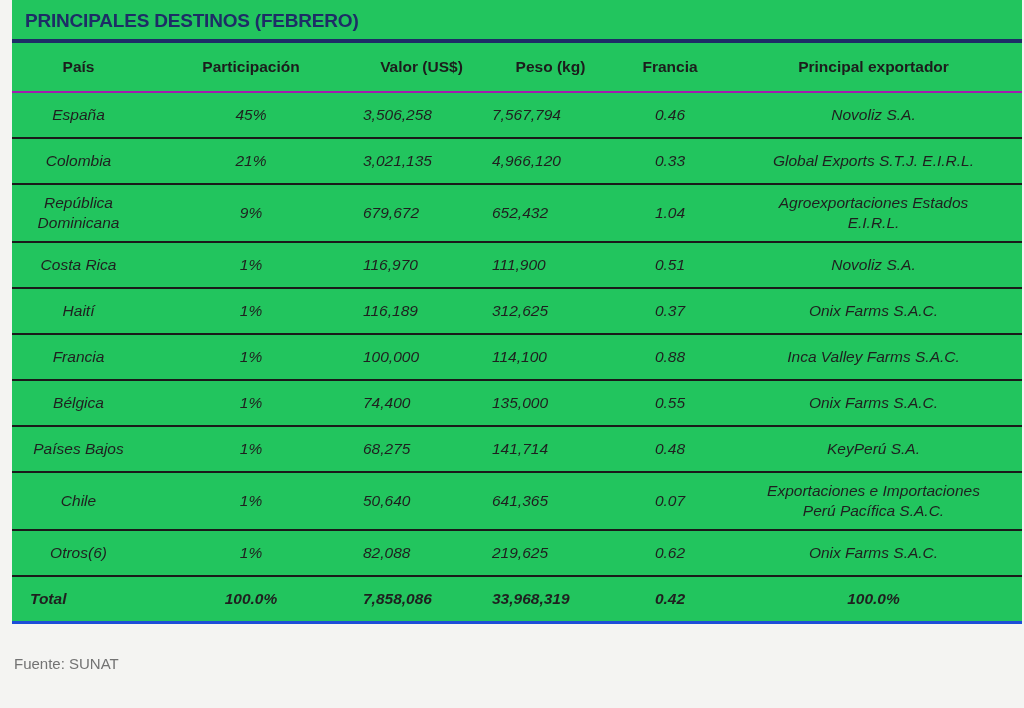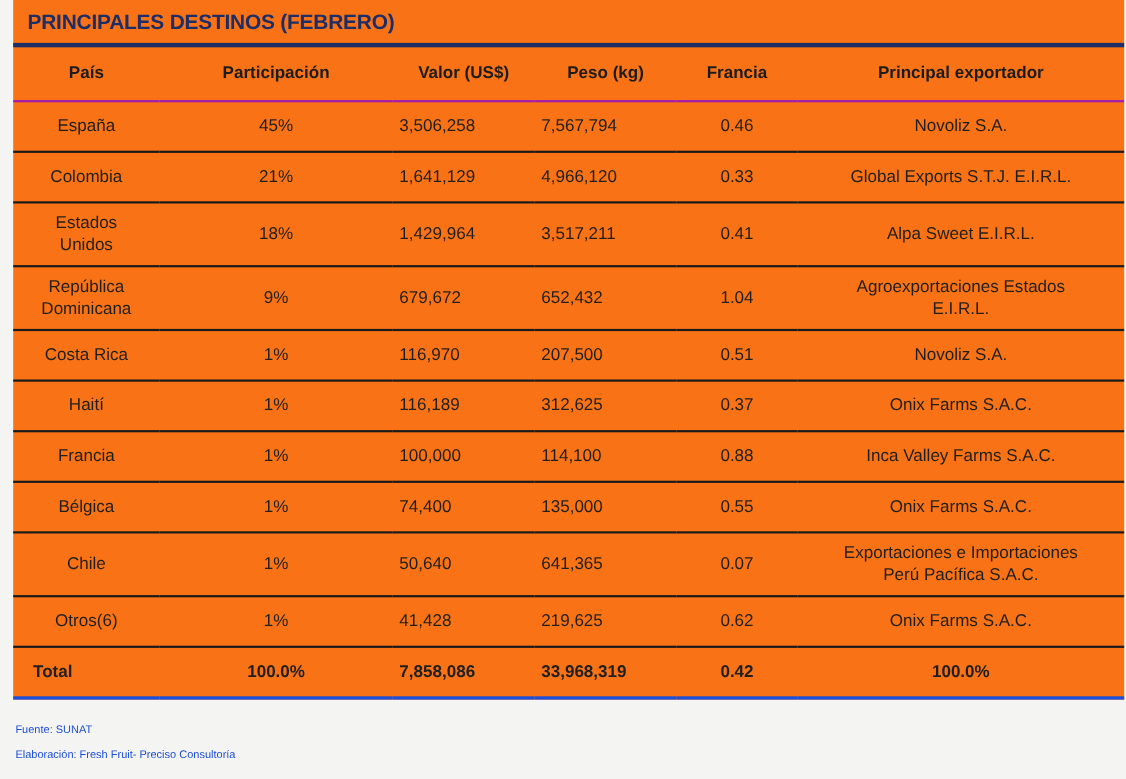--- a/index.html
+++ b/index.html
@@ -2,48 +2,48 @@
 <html><head>
 <meta charset="utf-8">
 <style>
   html,body { margin:0; padding:0; }
   body {
     width:1024px; height:708px;
     font-family:"Liberation Sans","DejaVu Sans",sans-serif;
     background:#f4f4f2;
   }
   .page { position:relative; width:1024px; height:708px; background:#f4f4f2; overflow:hidden; }
-  .card { position:absolute; left:12px; top:0; width:1010px; background:#f97316; }
+  .card { position:absolute; left:12px; top:0; width:1010px; background:#22c55e; }
   .title {
     margin:0; padding:10px 0 7px 13px;
     font-size:19px; line-height:22px; font-weight:800;
     letter-spacing:-0.2px; color:#1d2d66;
   }
   .title-rule { height:4px; background:#1d2d66; width:100%; }
   table { width:1010px; border-collapse:collapse; table-layout:fixed; }
   thead tr { border-bottom:2px solid #a21caf; }
-  tbody tr { border-bottom:2px solid #1a1a1a; }
+  tbody tr { border-bottom:2px solid #1a1a1a;font-style:italic; }
   tbody tr:last-child { border-bottom:3px solid #1d4ed8; }
   th {
     height:44px; padding:2px 6px;
     font-size:15.5px; font-weight:700; color:#1c1c1c;
     text-align:center; vertical-align:middle;
   }
   td {
     height:38px; padding:3px 6px;
     font-size:15.5px; font-weight:400; color:#1f1f1f;
     text-align:center; vertical-align:middle;
     line-height:20px; white-space:pre-line;
   }
   tr.tall td { height:50px; }
   td.num-valor { text-align:left; padding-right:13px; }
   td.num-peso  { text-align:left; padding-right:8px; }
   tr.total-row td { font-weight:700; }
   tr.total-row td.cell-pais { text-align:left; padding-left:18px; }
-  .footer { position:absolute; left:14px; top:652px; color:#1d4ed8; font-size:10px; line-height:23px; }
+  .footer { position:absolute; left:14px; top:652px; color:#737373; font-size:15px; line-height:23px; }
 </style>
 </head>
 <body>
 
 <div class="page">
   <div class="card">
     <h1 class="title">PRINCIPALES DESTINOS (FEBRERO)</h1>
     <div class="title-rule"></div>
     <table>
       <colgroup>
@@ -69,49 +69,40 @@
           <td class="cell-pais">España</td>
           <td>45%</td>
           <td class="num-valor">3,506,258</td>
           <td class="num-peso">7,567,794</td>
           <td>0.46</td>
           <td>Novoliz S.A.</td>
         </tr>
         <tr>
           <td class="cell-pais">Colombia</td>
           <td>21%</td>
-          <td class="num-valor">1,641,129</td>
+          <td class="num-valor">3,021,135</td>
           <td class="num-peso">4,966,120</td>
           <td>0.33</td>
           <td>Global Exports S.T.J. E.I.R.L.</td>
-        </tr>
-        <tr class="tall">
-          <td class="cell-pais">Estados
-Unidos</td>
-          <td>18%</td>
-          <td class="num-valor">1,429,964</td>
-          <td class="num-peso">3,517,211</td>
-          <td>0.41</td>
-          <td>Alpa Sweet E.I.R.L.</td>
         </tr>
         <tr class="tall">
           <td class="cell-pais">República
 Dominicana</td>
           <td>9%</td>
           <td class="num-valor">679,672</td>
           <td class="num-peso">652,432</td>
           <td>1.04</td>
           <td>Agroexportaciones Estados
 E.I.R.L.</td>
         </tr>
         <tr>
           <td class="cell-pais">Costa Rica</td>
           <td>1%</td>
           <td class="num-valor">116,970</td>
-          <td class="num-peso">207,500</td>
+          <td class="num-peso">111,900</td>
           <td>0.51</td>
           <td>Novoliz S.A.</td>
         </tr>
         <tr>
           <td class="cell-pais">Haití</td>
           <td>1%</td>
           <td class="num-valor">116,189</td>
           <td class="num-peso">312,625</td>
           <td>0.37</td>
           <td>Onix Farms S.A.C.</td>
@@ -125,45 +116,52 @@
           <td>Inca Valley Farms S.A.C.</td>
         </tr>
         <tr>
           <td class="cell-pais">Bélgica</td>
           <td>1%</td>
           <td class="num-valor">74,400</td>
           <td class="num-peso">135,000</td>
           <td>0.55</td>
           <td>Onix Farms S.A.C.</td>
         </tr>
+        <tr>
+          <td class="cell-pais">Países Bajos</td>
+          <td>1%</td>
+          <td class="num-valor">68,275</td>
+          <td class="num-peso">141,714</td>
+          <td>0.48</td>
+          <td>KeyPerú S.A.</td>
+        </tr>
         <tr class="tall">
           <td class="cell-pais">Chile</td>
           <td>1%</td>
           <td class="num-valor">50,640</td>
           <td class="num-peso">641,365</td>
           <td>0.07</td>
           <td>Exportaciones e Importaciones
 Perú Pacífica S.A.C.</td>
         </tr>
         <tr>
           <td class="cell-pais">Otros(6)</td>
           <td>1%</td>
-          <td class="num-valor">41,428</td>
+          <td class="num-valor">82,088</td>
           <td class="num-peso">219,625</td>
           <td>0.62</td>
           <td>Onix Farms S.A.C.</td>
         </tr>
         <tr class="total-row">
           <td class="cell-pais">Total</td>
           <td>100.0%</td>
           <td class="num-valor">7,858,086</td>
           <td class="num-peso">33,968,319</td>
           <td>0.42</td>
           <td>100.0%</td>
         </tr>
       </tbody>
     </table>
   </div>
   <div class="footer">
     <div>Fuente: SUNAT</div>
-    <div>Elaboración: Fresh Fruit- Preciso Consultoría</div>
   </div>
 </div>
 
 </body></html>

